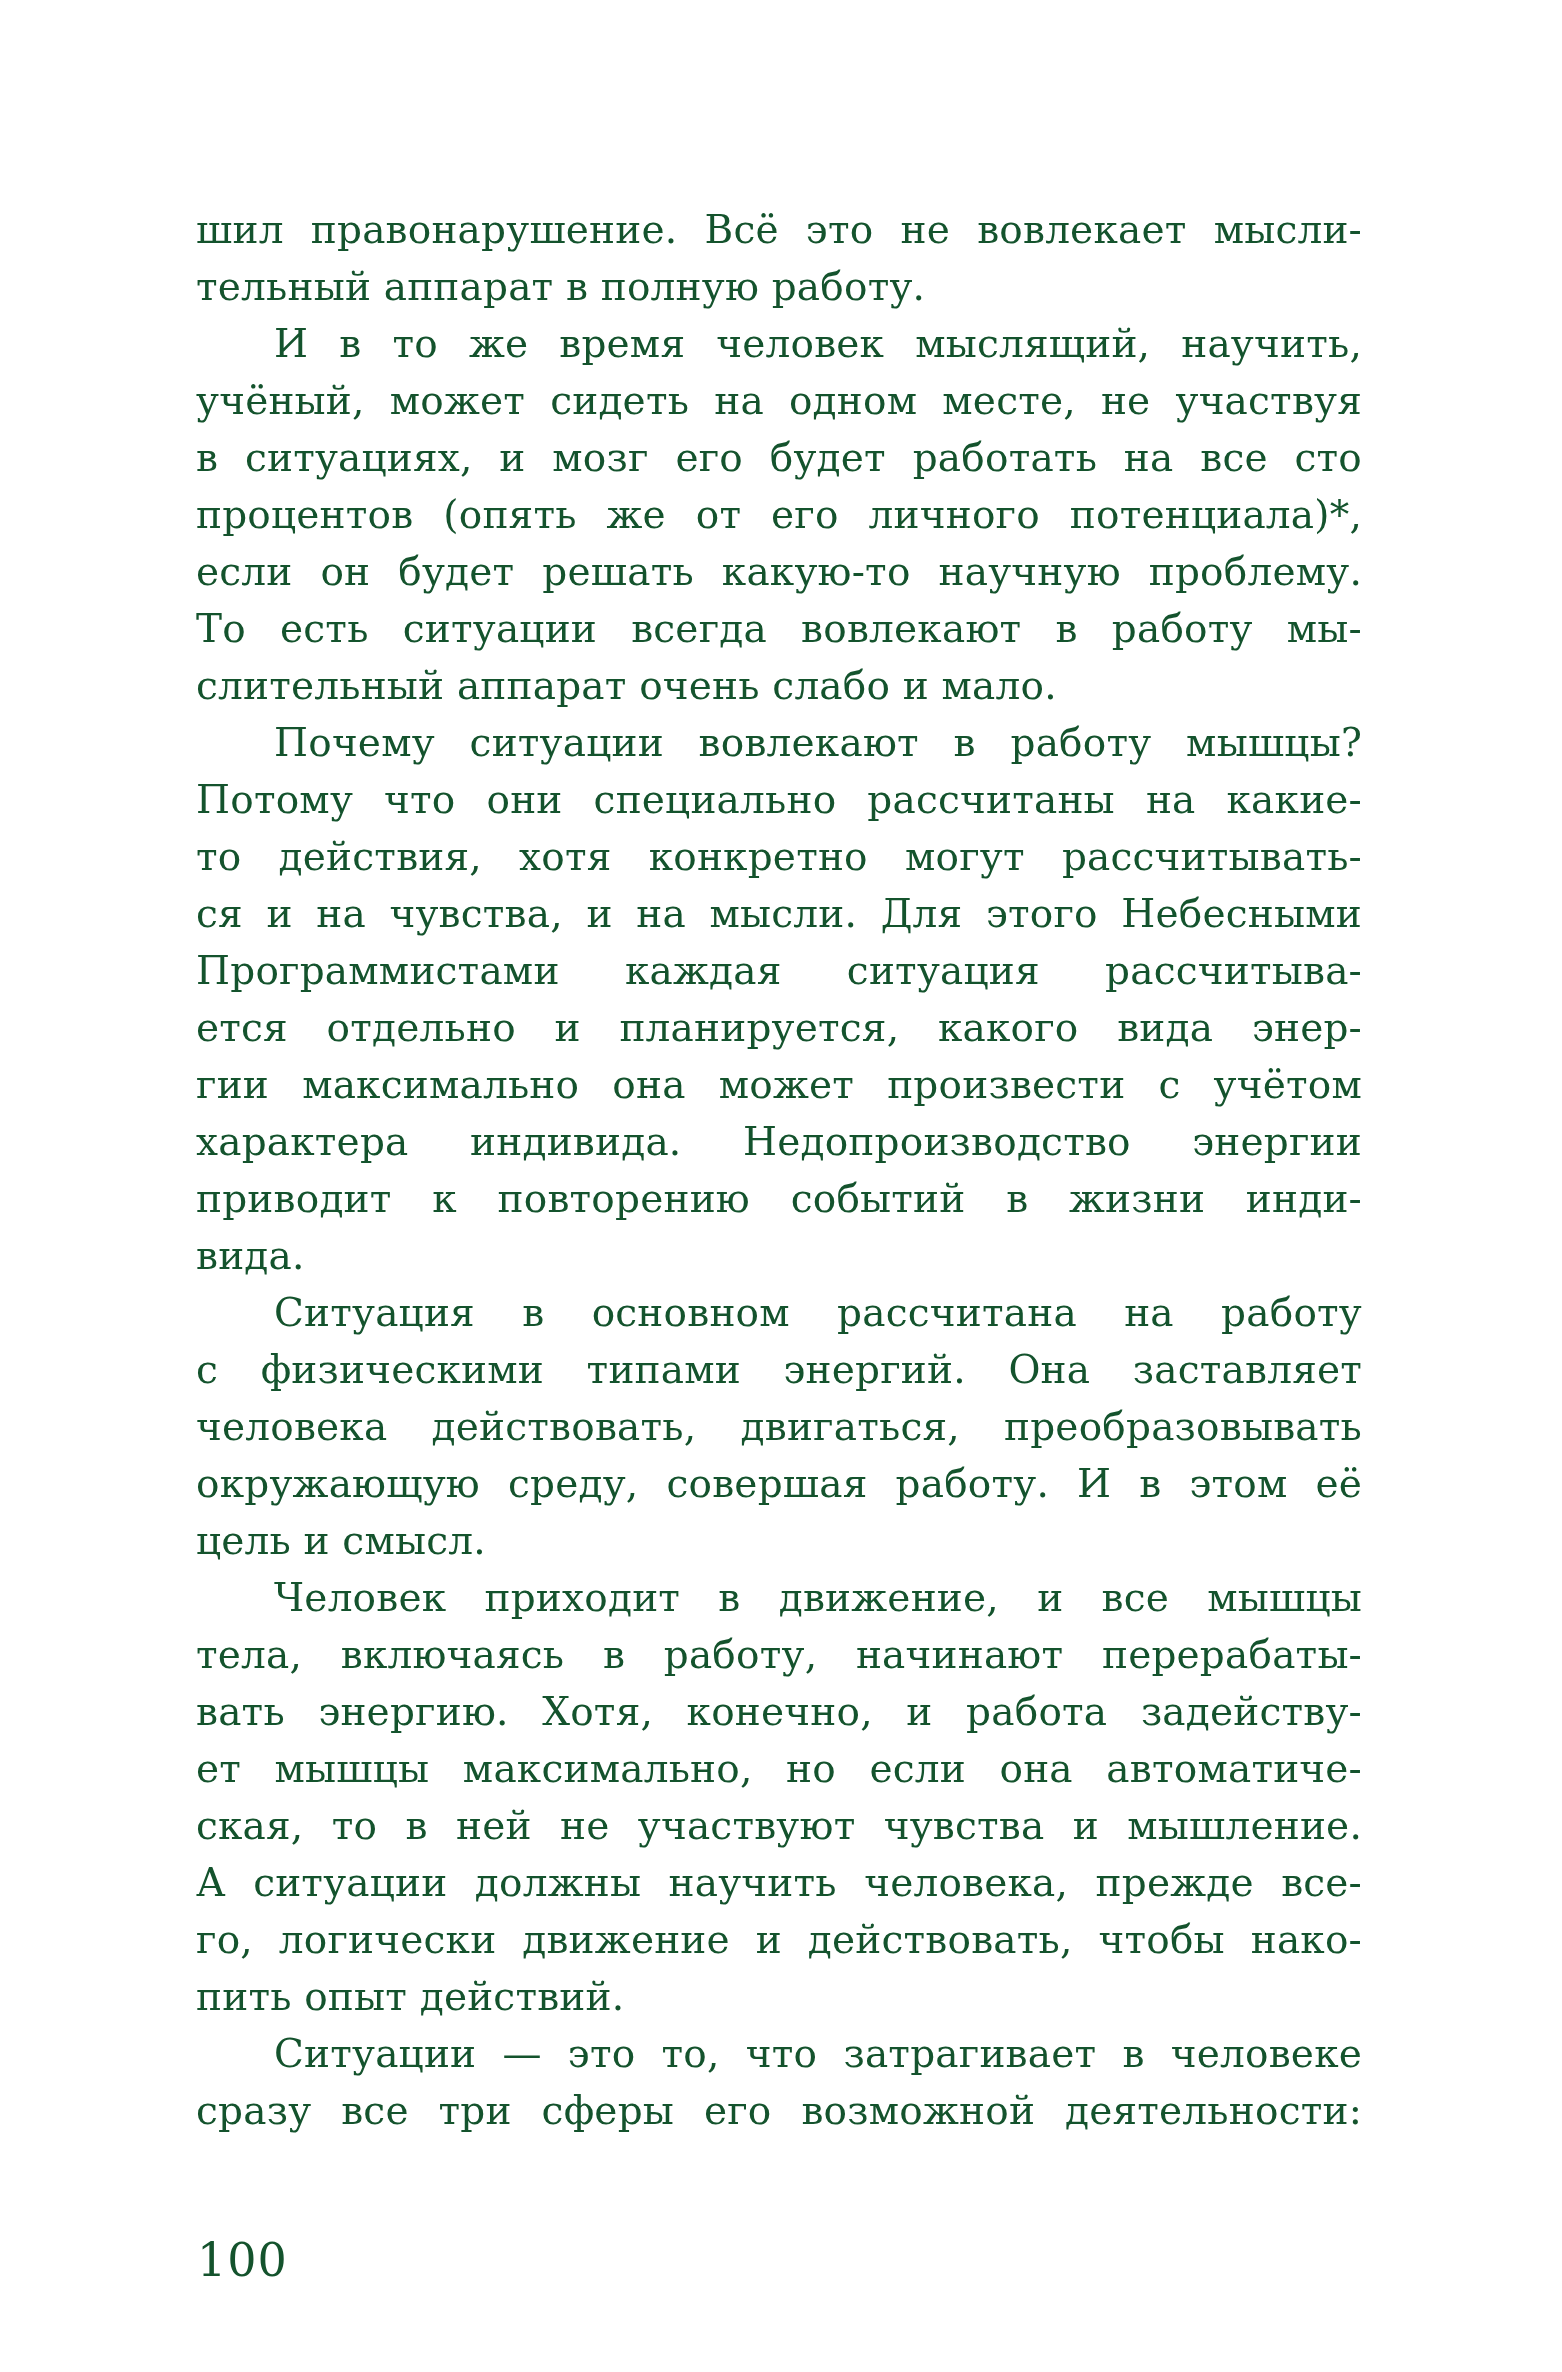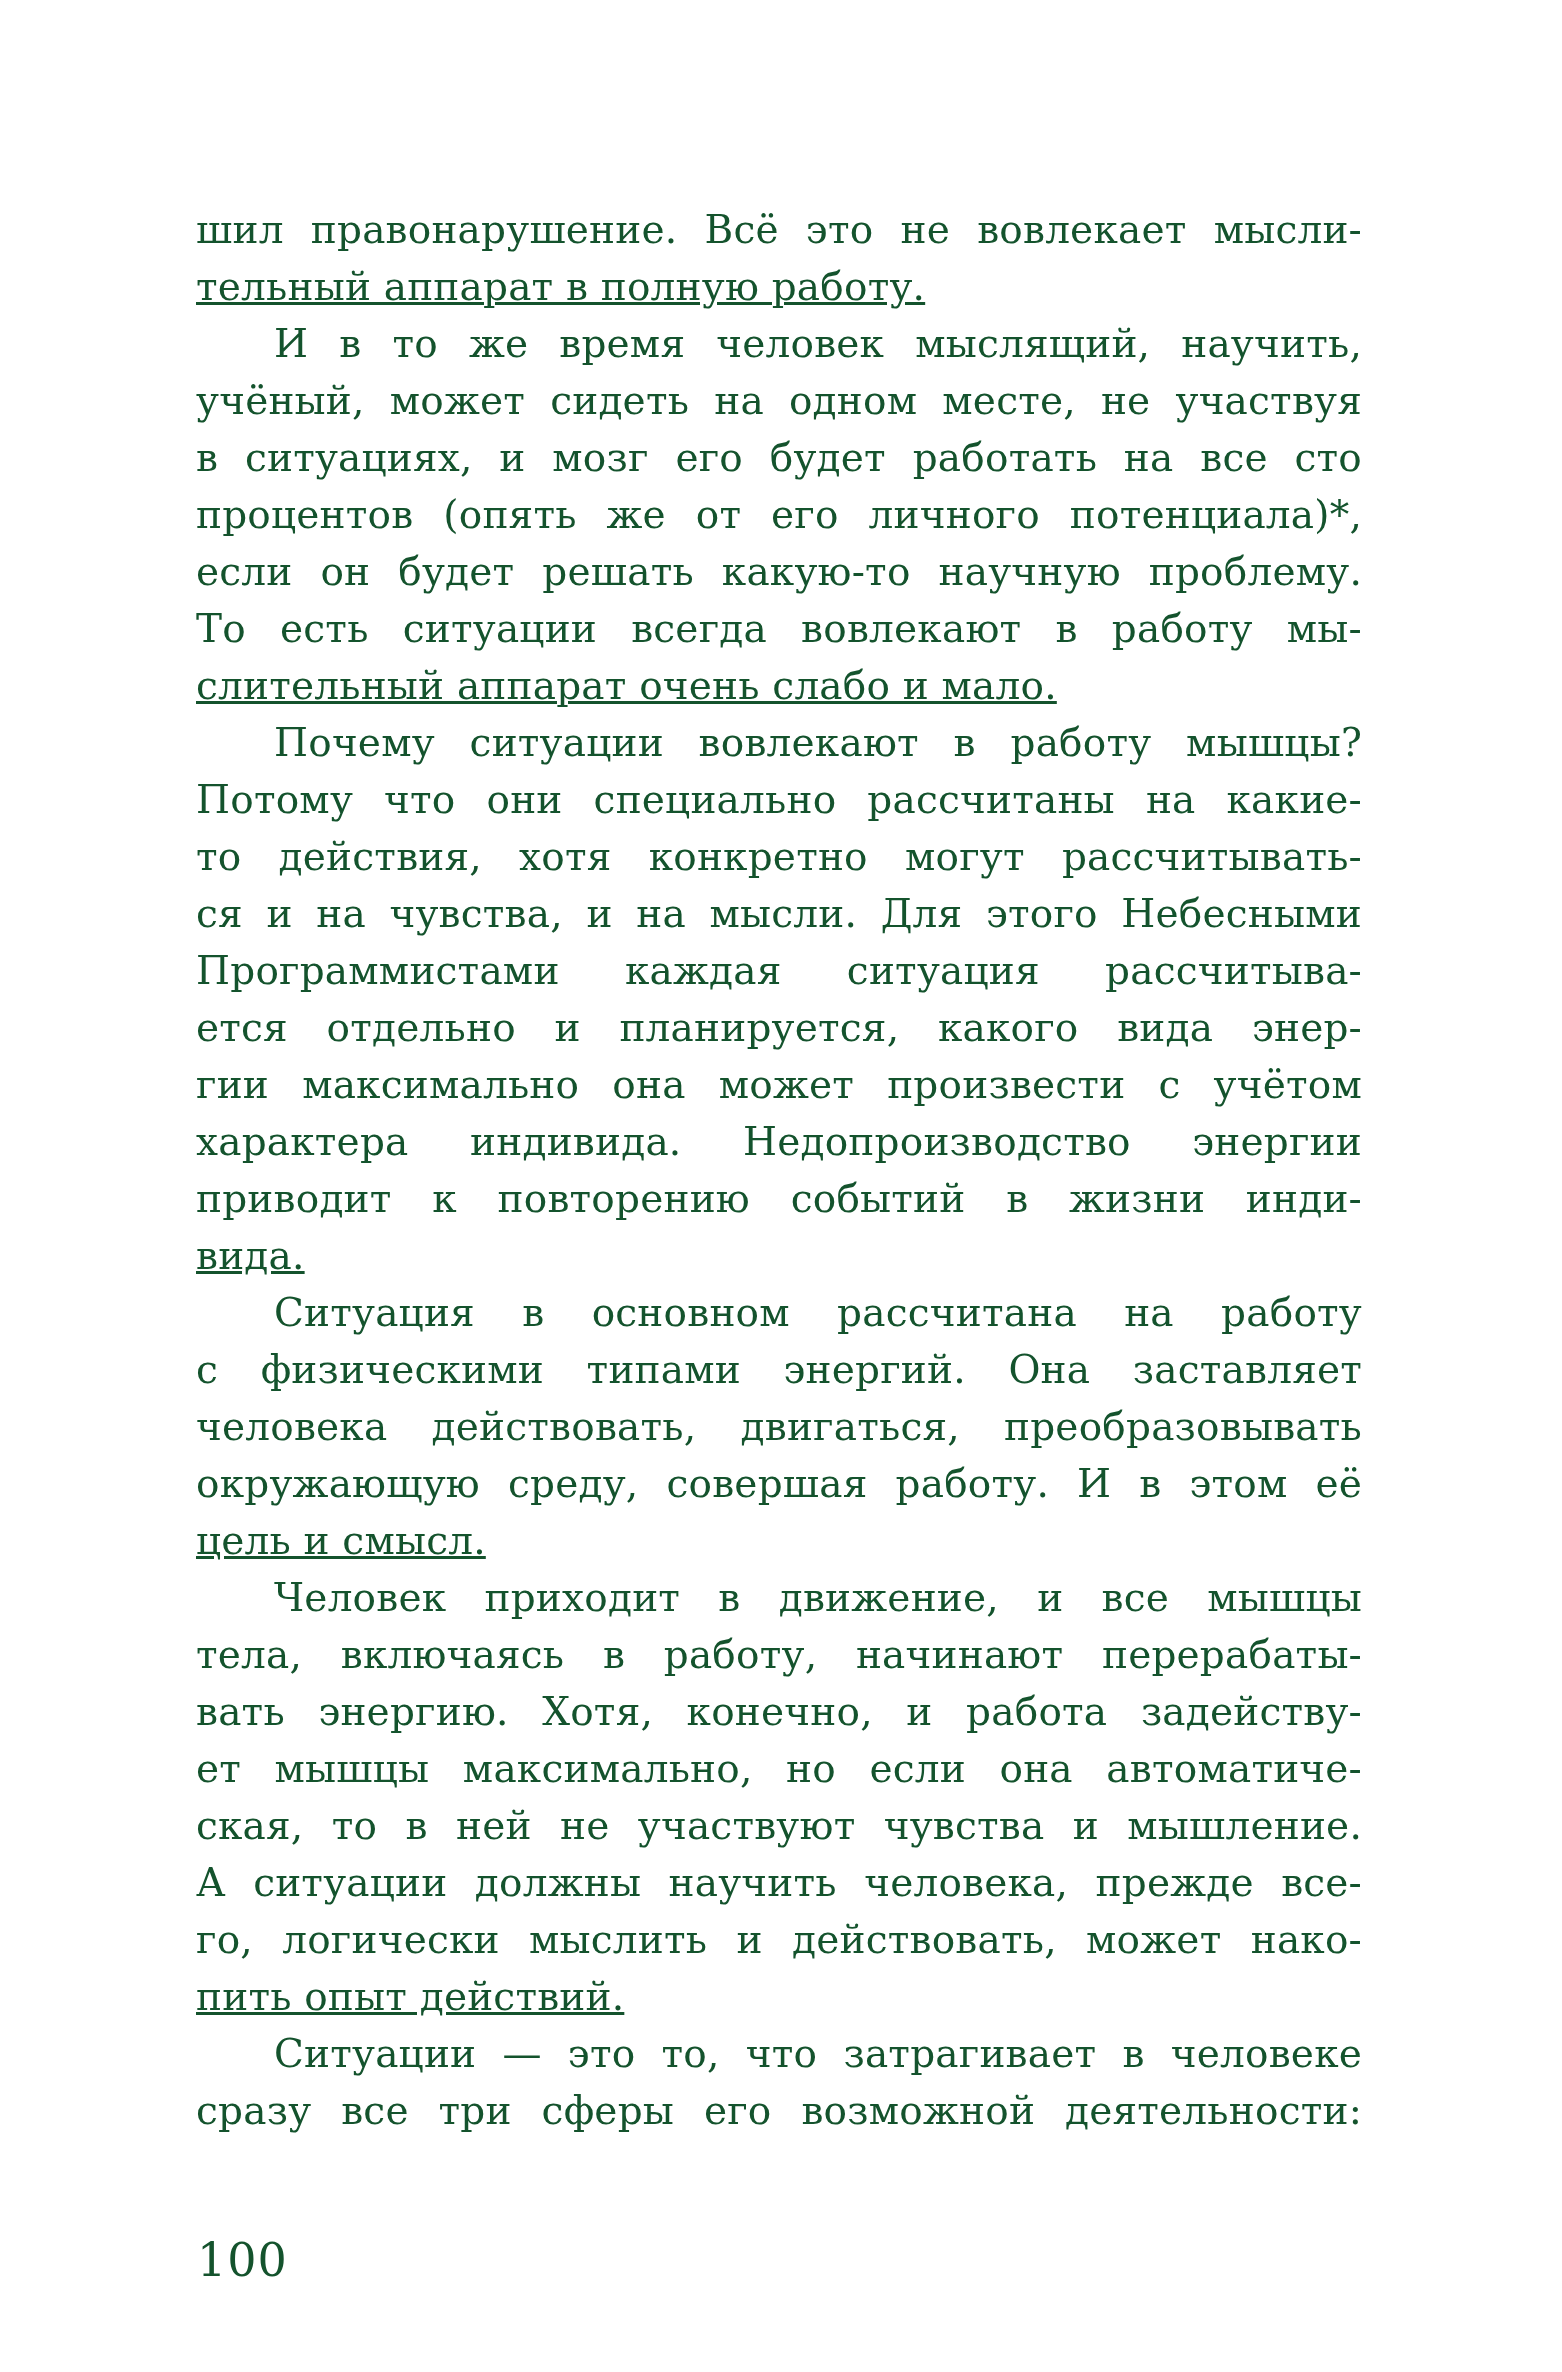--- a/index.html
+++ b/index.html
@@ -29,21 +29,20 @@
     text-align: justify;
     text-align-last: justify;
     white-space: normal;
   }
   .line.indent {
     text-indent: 78px;
   }
   .line.end {
     text-align: center;
     text-align-last: left;
-    text-decoration: underline;
   }
   .page-number {
     position: absolute;
     left: 197px;
     top: 2237px;
     font-size: 46px;
     line-height: 47px;
     letter-spacing: 1px;
   }
 </style>
@@ -75,20 +74,20 @@
       <div class="line">с физическими типами энергий. Она заставляет</div>
       <div class="line">человека действовать, двигаться, преобразовывать</div>
       <div class="line">окружающую среду, совершая работу. И в этом её</div>
       <div class="line end">цель и смысл.</div>
       <div class="line indent">Человек приходит в движение, и все мышцы</div>
       <div class="line">тела, включаясь в работу, начинают перерабаты-</div>
       <div class="line">вать энергию. Хотя, конечно, и работа задейству-</div>
       <div class="line">ет мышцы максимально, но если она автоматиче-</div>
       <div class="line">ская, то в ней не участвуют чувства и мышление.</div>
       <div class="line">А ситуации должны научить человека, прежде все-</div>
-      <div class="line">го, логически мыслить и действовать, может нако-</div>
+      <div class="line">го, логически движение и действовать, чтобы нако-</div>
       <div class="line end">пить опыт действий.</div>
       <div class="line indent">Ситуации — это то, что затрагивает в человеке</div>
       <div class="line">сразу все три сферы его возможной деятельности:</div>
     </div>
   <div class="page-number">100</div>
 </div>
 
 
 </body></html>

